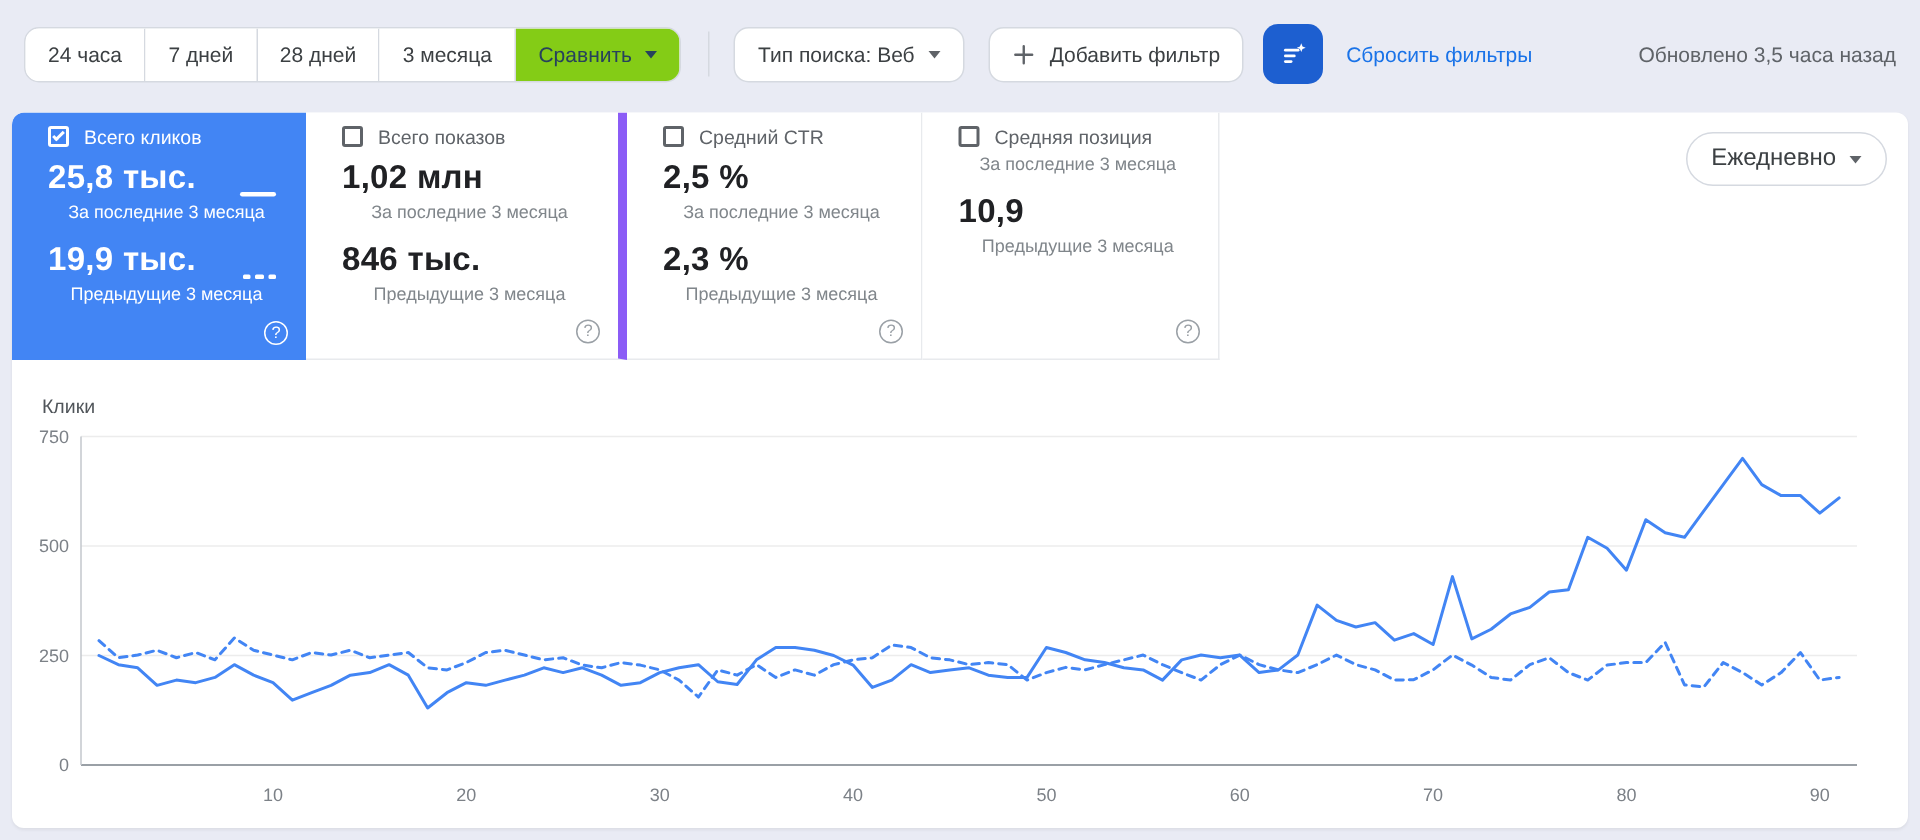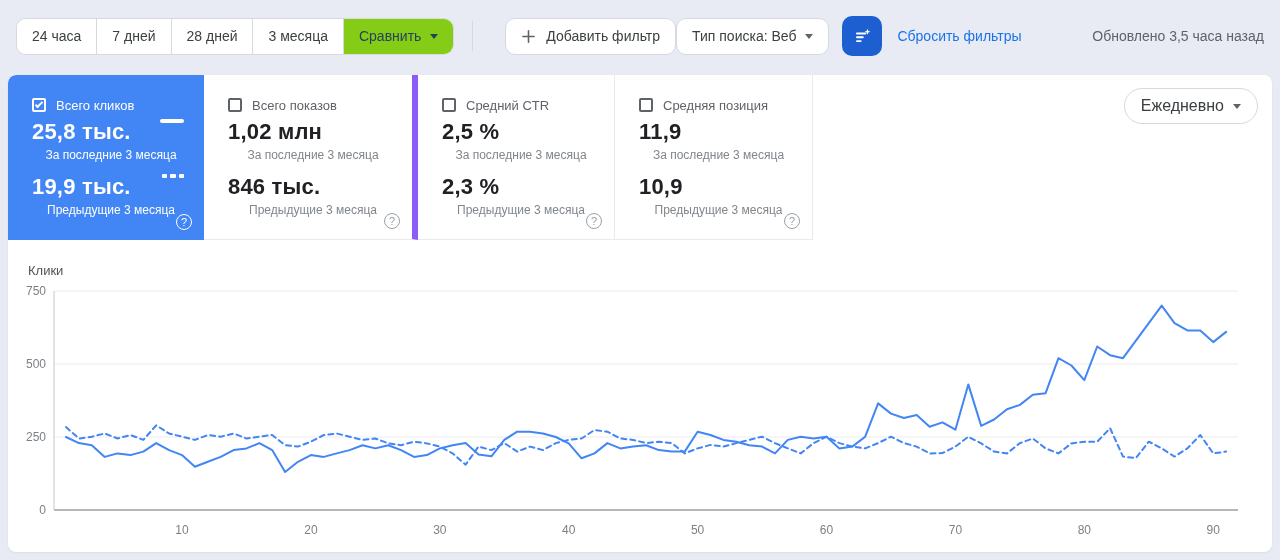--- a/index.html
+++ b/index.html
@@ -54,21 +54,21 @@
   
   .panel {
     position:absolute; left:8px; right:8px; top:75px; bottom:8px;
     background:#fff; border-radius:8px; box-shadow:0 1px 2px rgba(60,64,67,.08);
     overflow:hidden;
   }
 
   
   .tiles { position:absolute; left:0; top:0; height:165px; display:flex; }
   .tile {
-    position:relative; height:165px; padding:22px 14px 0 24px;
+    position:relative; height:165px; padding:8px 14px 0 24px;
     background:#fff; border-bottom:1px solid #e8eaed; cursor:pointer;
   }
   .tile.t2 { width:214px; border-right:6px solid #8b5cf6; }
   .tile.t3 { width:197px; border-right:1px solid #e8eaed; }
   .tile.t4 { width:198px; border-right:1px solid #e8eaed; }
   .tile.selected {
     width:196px; background:#4285f4; color:#fff; border:none;
     border-top-left-radius:8px;
   }
   .tile-head { display:flex; align-items:center; gap:10px; height:16px; }
@@ -77,21 +77,21 @@
     flex:0 0 auto; background:transparent;
   }
   .tile.selected .cbx { border-color:#fff; }
   .check-icon {
     display:block; width:8px; height:4px; margin:2px 0 0 1px;
     border-left:2px solid #fff; border-bottom:2px solid #fff;
     transform:rotate(-45deg);
   }
   .tile-title { font-size:13px; color:#5f6368; }
   .tile.selected .tile-title { color:#fff; }
-  .val-row { display:flex; align-items:flex-start; justify-content:space-between; margin-top:6px; }
+  .val-row { display:flex; align-items:flex-end; justify-content:space-between; margin-top:6px; }
   .val-row.second { margin-top:12px; }
   .tile-value { font-size:22px; font-weight:700; color:#202124; letter-spacing:.2px; }
   .tile.selected .tile-value { color:#fff; }
   .tile-caption { font-size:12px; color:#80868b; margin-top:3px;text-align:center; }
   .tile.selected .tile-caption { color:#fff; }
   .mark-solid { width:24px; height:3.5px; background:#fff; border-radius:2px; margin-right:6px; }
   .mark-dashed { display:flex; gap:3px; margin-right:6px; }
   .mark-dashed i { width:5.5px; height:3.5px; background:#fff; border-radius:1px; }
   .help {
     position:absolute; right:12px; bottom:10px; width:16px; height:16px;
@@ -125,32 +125,32 @@
     <div class="seg-btn">28 дней</div>
     <div class="seg-btn">3 месяца</div>
     <div class="seg-btn compare">
       <span>Сравнить</span>
       <span class="caret"></span>
     </div>
   </div>
 
   <div class="v-sep"></div>
 
+  <div class="tb-btn">
+    <span>Тип поиска: Веб</span>
+    <span class="caret" style="color:#5f6368"></span>
+  </div>
+
   <div class="tb-btn" style="margin-left:16px">
     <span class="plus">
       <svg width="15" height="15" viewBox="0 0 16 16">
           <path d="M8 2v12M2 8h12" stroke="#5f6368" stroke-width="1.7" stroke-linecap="round" fill="none"></path>
         </svg>
     </span>
     <span>Добавить фильтр</span>
-  </div>
-
-  <div class="tb-btn">
-    <span>Тип поиска: Веб</span>
-    <span class="caret" style="color:#5f6368"></span>
   </div>
 
   <button class="filters-btn">
     <svg width="22" height="22" viewBox="0 0 26 26">
       <g stroke="#fff" stroke-width="2.2" stroke-linecap="round">
         <line x1="7" y1="10" x2="17" y2="10"></line>
         <line x1="7" y1="14.5" x2="14" y2="14.5"></line>
         <line x1="7" y1="19" x2="11.5" y2="19"></line>
       </g>
       <path d="M19.5 4.5l1 2.5 2.5 1-2.5 1-1 2.5-1-2.5-2.5-1 2.5-1z" fill="#fff"></path>
@@ -219,23 +219,20 @@
         <span class="tile-value">2,3 %</span>
       </div>
       <div class="tile-caption">Предыдущие 3 месяца</div>
       <div class="help">?</div>
     </div>
 
     <div class="tile t4">
       <div class="tile-head">
         <span class="cbx"></span>
         <span class="tile-title">Средняя позиция</span>
-      </div>
-      <div class="val-row">
-        <span class="tile-value">11,9</span>
       </div>
       <div class="tile-caption">За последние 3 месяца</div>
       <div class="val-row second">
         <span class="tile-value">10,9</span>
       </div>
       <div class="tile-caption">Предыдущие 3 месяца</div>
       <div class="help">?</div>
     </div>
   </div>
 

